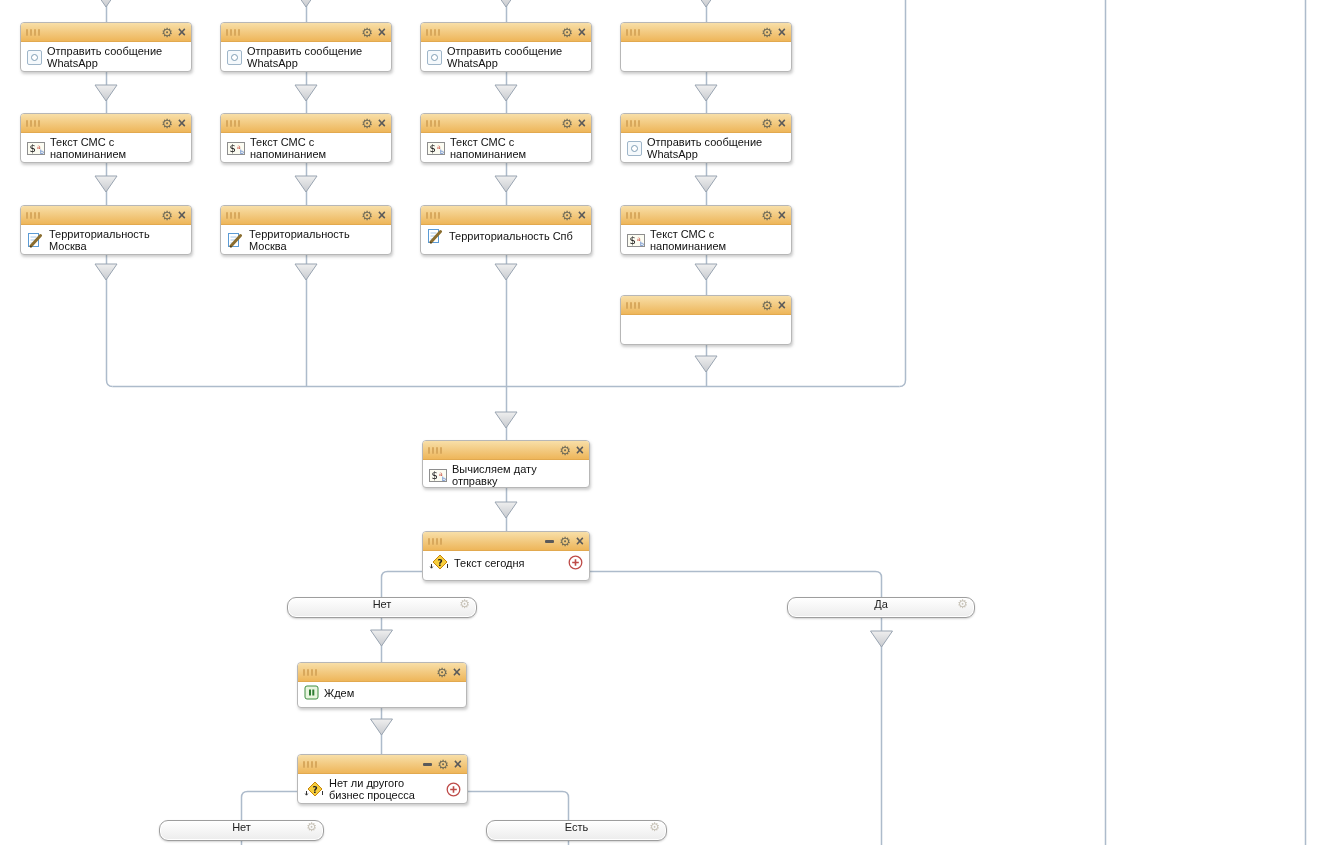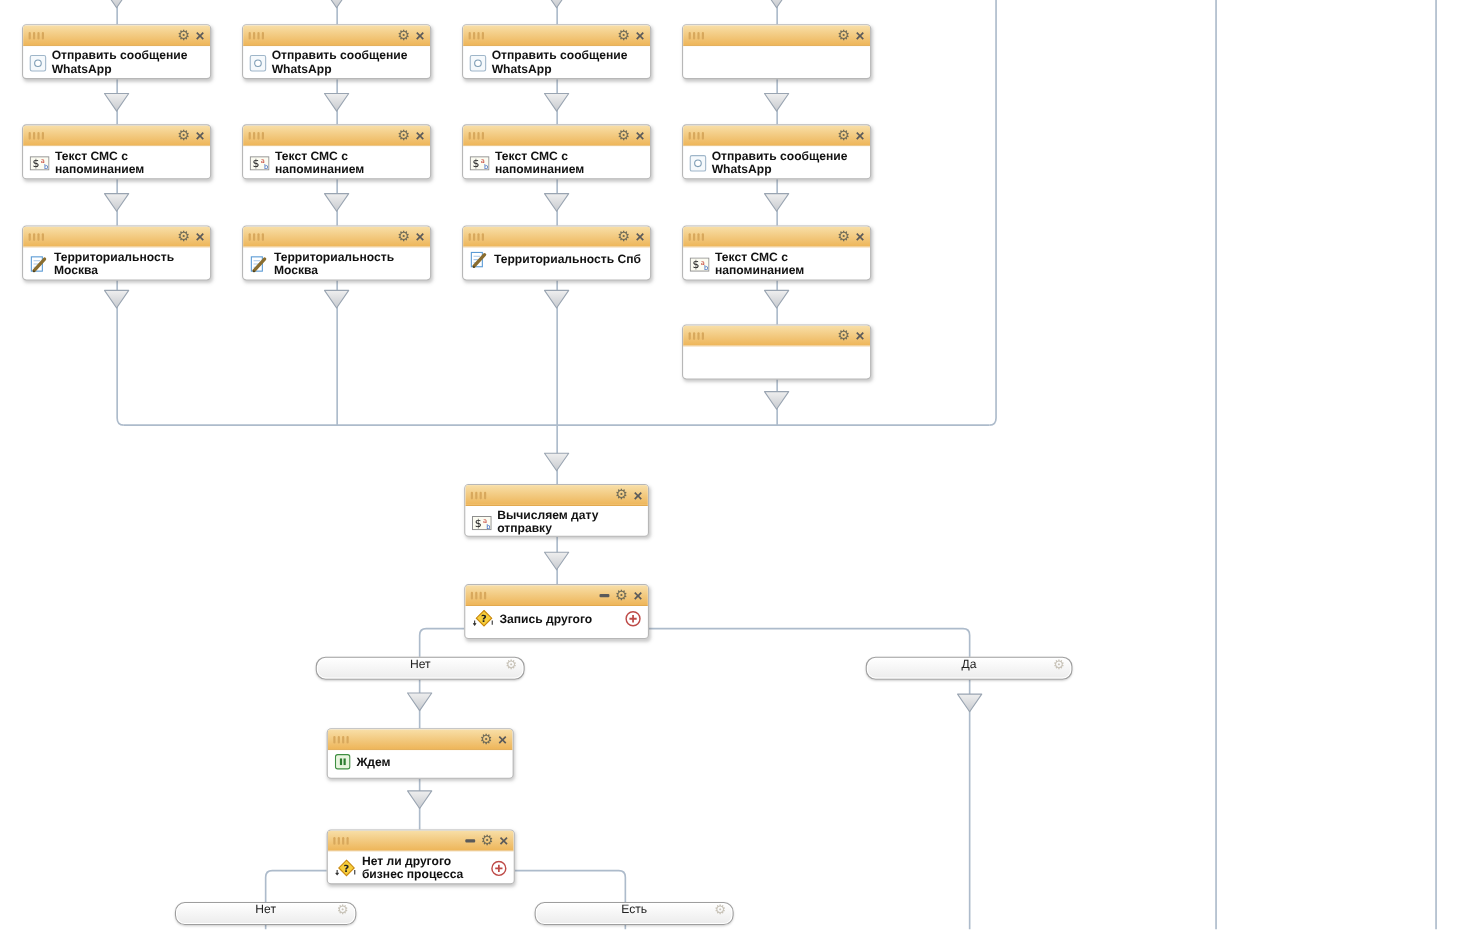--- a/index.html
+++ b/index.html
@@ -25,21 +25,21 @@
   .grip{display:flex;gap:2px;margin-right:auto;cursor:move;}
   .grip i{width:2px;height:7px;background:#D8A85C;border-radius:1px;}
   .hdr-controls{display:flex;align-items:center;gap:5px;margin-left:auto;}
   .gear{color:#6F6B57;font-size:13px;line-height:1;cursor:pointer;font-family:"DejaVu Sans",sans-serif;}
   .close{color:#5a5a5a;font-weight:700;font-size:14px;line-height:12px;cursor:pointer;}
   .min-bar{width:9px;height:3px;background:#5a5a5a;border-radius:1px;cursor:pointer;}
   .node-body{
     display:flex;align-items:center;gap:5px;padding:3px 6px;
     font-size:11px;line-height:12px;color:#111;
   }
-  .node-label{flex:0 1 auto;font-weight:bold;}
+  .node-label{flex:0 1 auto;}
   .spacer{flex:1 1 auto;}
 
   
   .ic{flex:0 0 auto;display:inline-flex;align-items:center;justify-content:center;}
   .ic-msg{width:13px;height:13px;border:1px solid #9FB6C9;border-radius:2px;background:#F5F9FC;position:relative;}
   .ic-msg::after{content:"";width:5px;height:5px;border:1px solid #7E9DB5;border-radius:50%;background:#fff;}
 
   
   .cond{
     position:absolute;z-index:2;height:21px;box-sizing:border-box;
@@ -421,21 +421,21 @@
     </div>
   <div class="node-body">
       <span class="ic t-gateway">
         <svg width="20" height="17">
           <path d="M11 1L18 8L11 15L4 8Z" fill="#F7CE3C" stroke="#C8860B"></path>
           <text x="11" y="11.5" text-anchor="middle" font-size="9" font-weight="bold" fill="#222" font-family="DejaVu Sans">?</text>
           <path d="M2.5 10v4M1.2 12.6l1.3 1.6 1.3-1.6" stroke="#333" fill="none"></path>
           <path d="M18.5 10v4" stroke="#333" fill="none"></path>
         </svg>
       </span>
-      <span class="node-label">Запись другого</span>
+      <span class="node-label">Текст сегодня</span>
       <span class="spacer"></span>
       <span class="ic t-plus">
         <svg width="15" height="15">
           <circle cx="7.5" cy="7.5" r="6.3" fill="#fff" stroke="#BE4B48" stroke-width="1.3"></circle>
           <path d="M7.5 4.2v6.6M4.2 7.5h6.6" stroke="#BE4B48" stroke-width="1.6"></path>
         </svg>
       </span>
     </div>
 </div>
 

